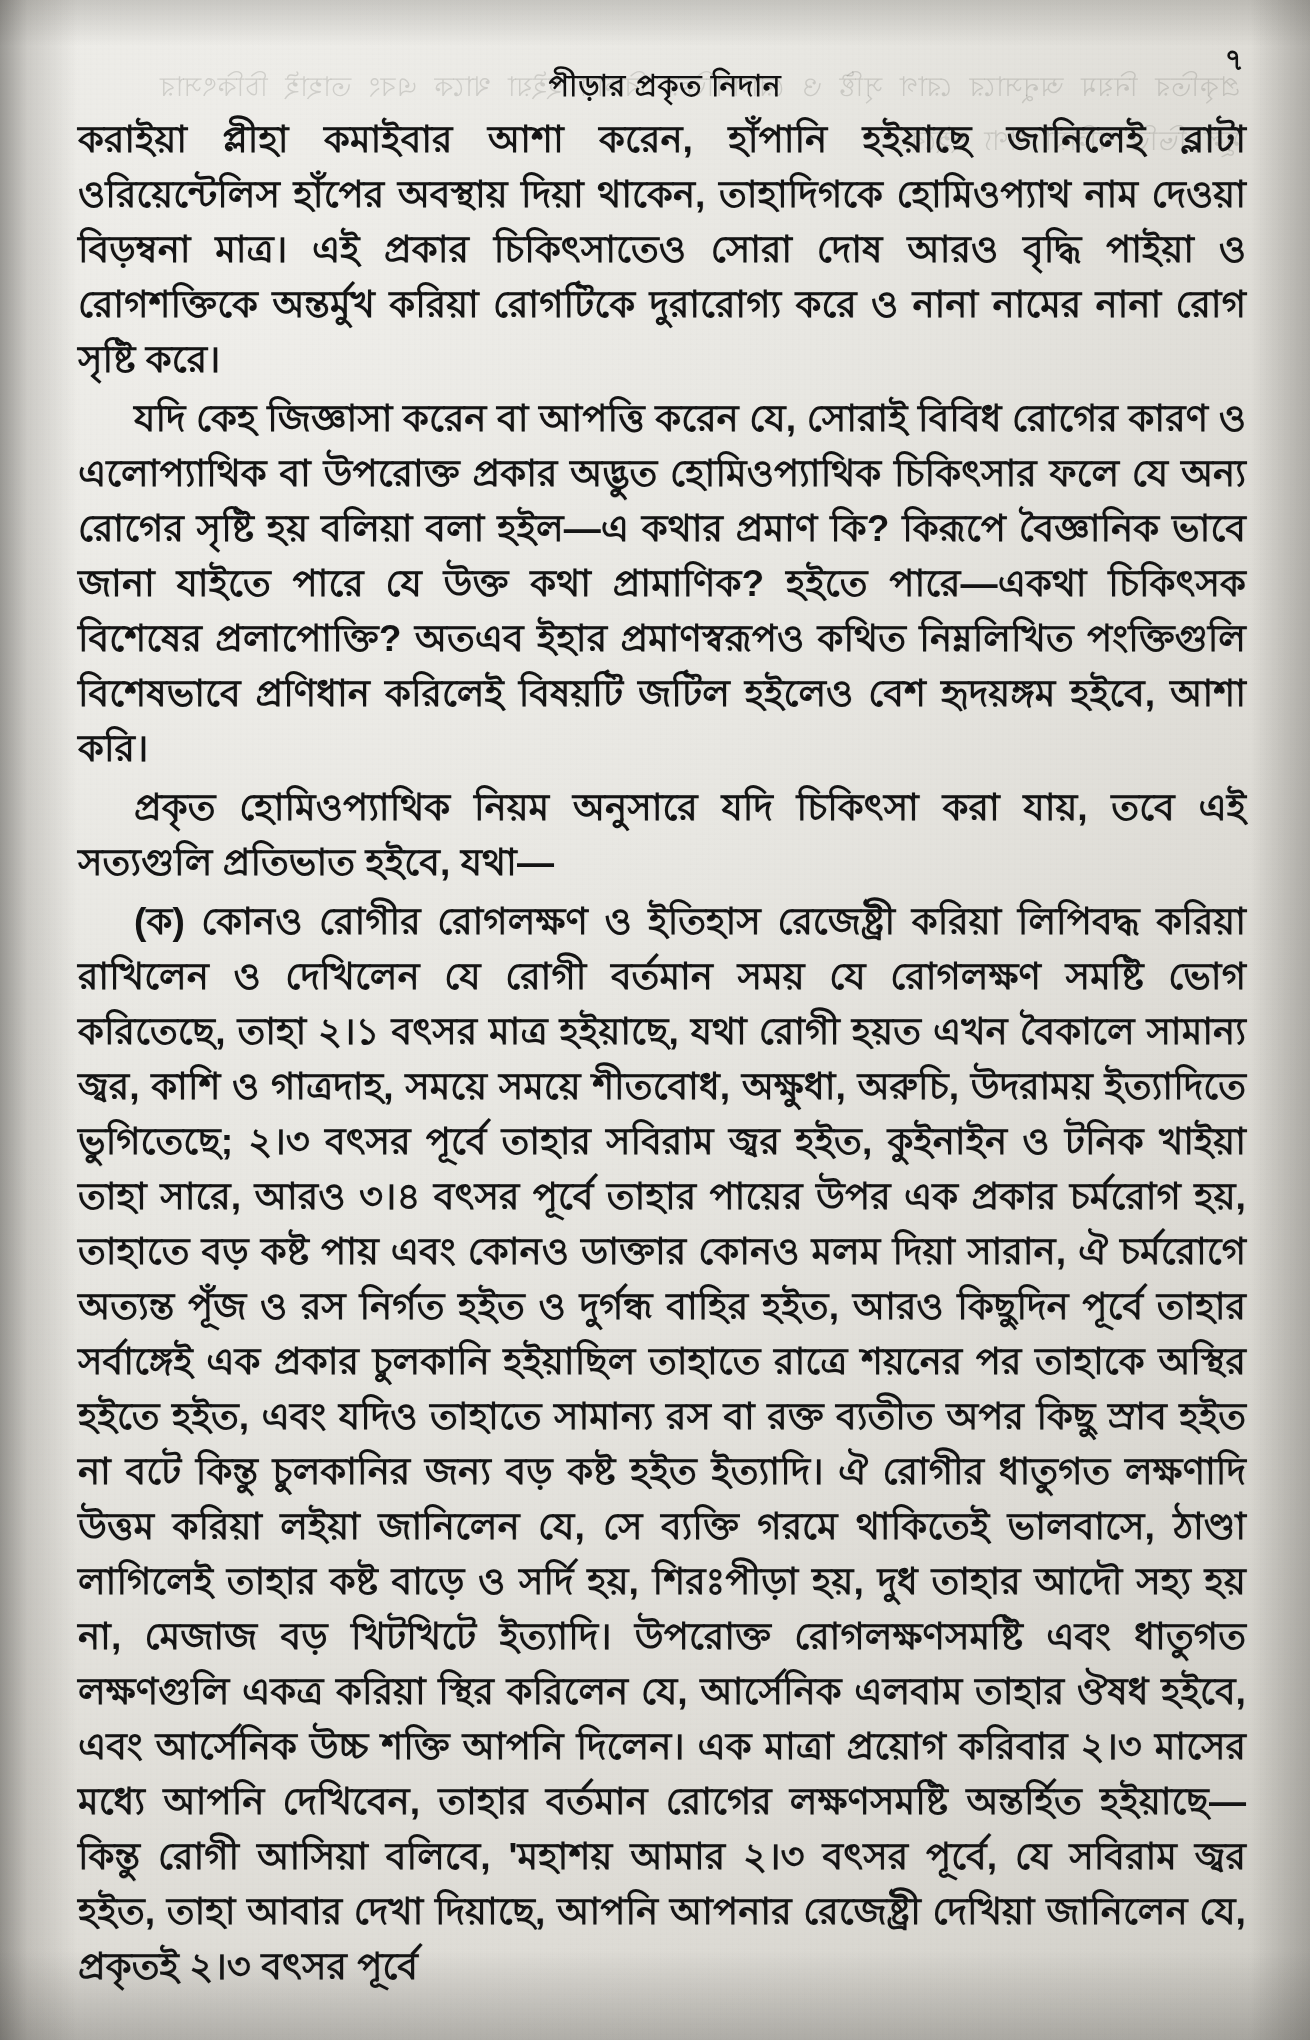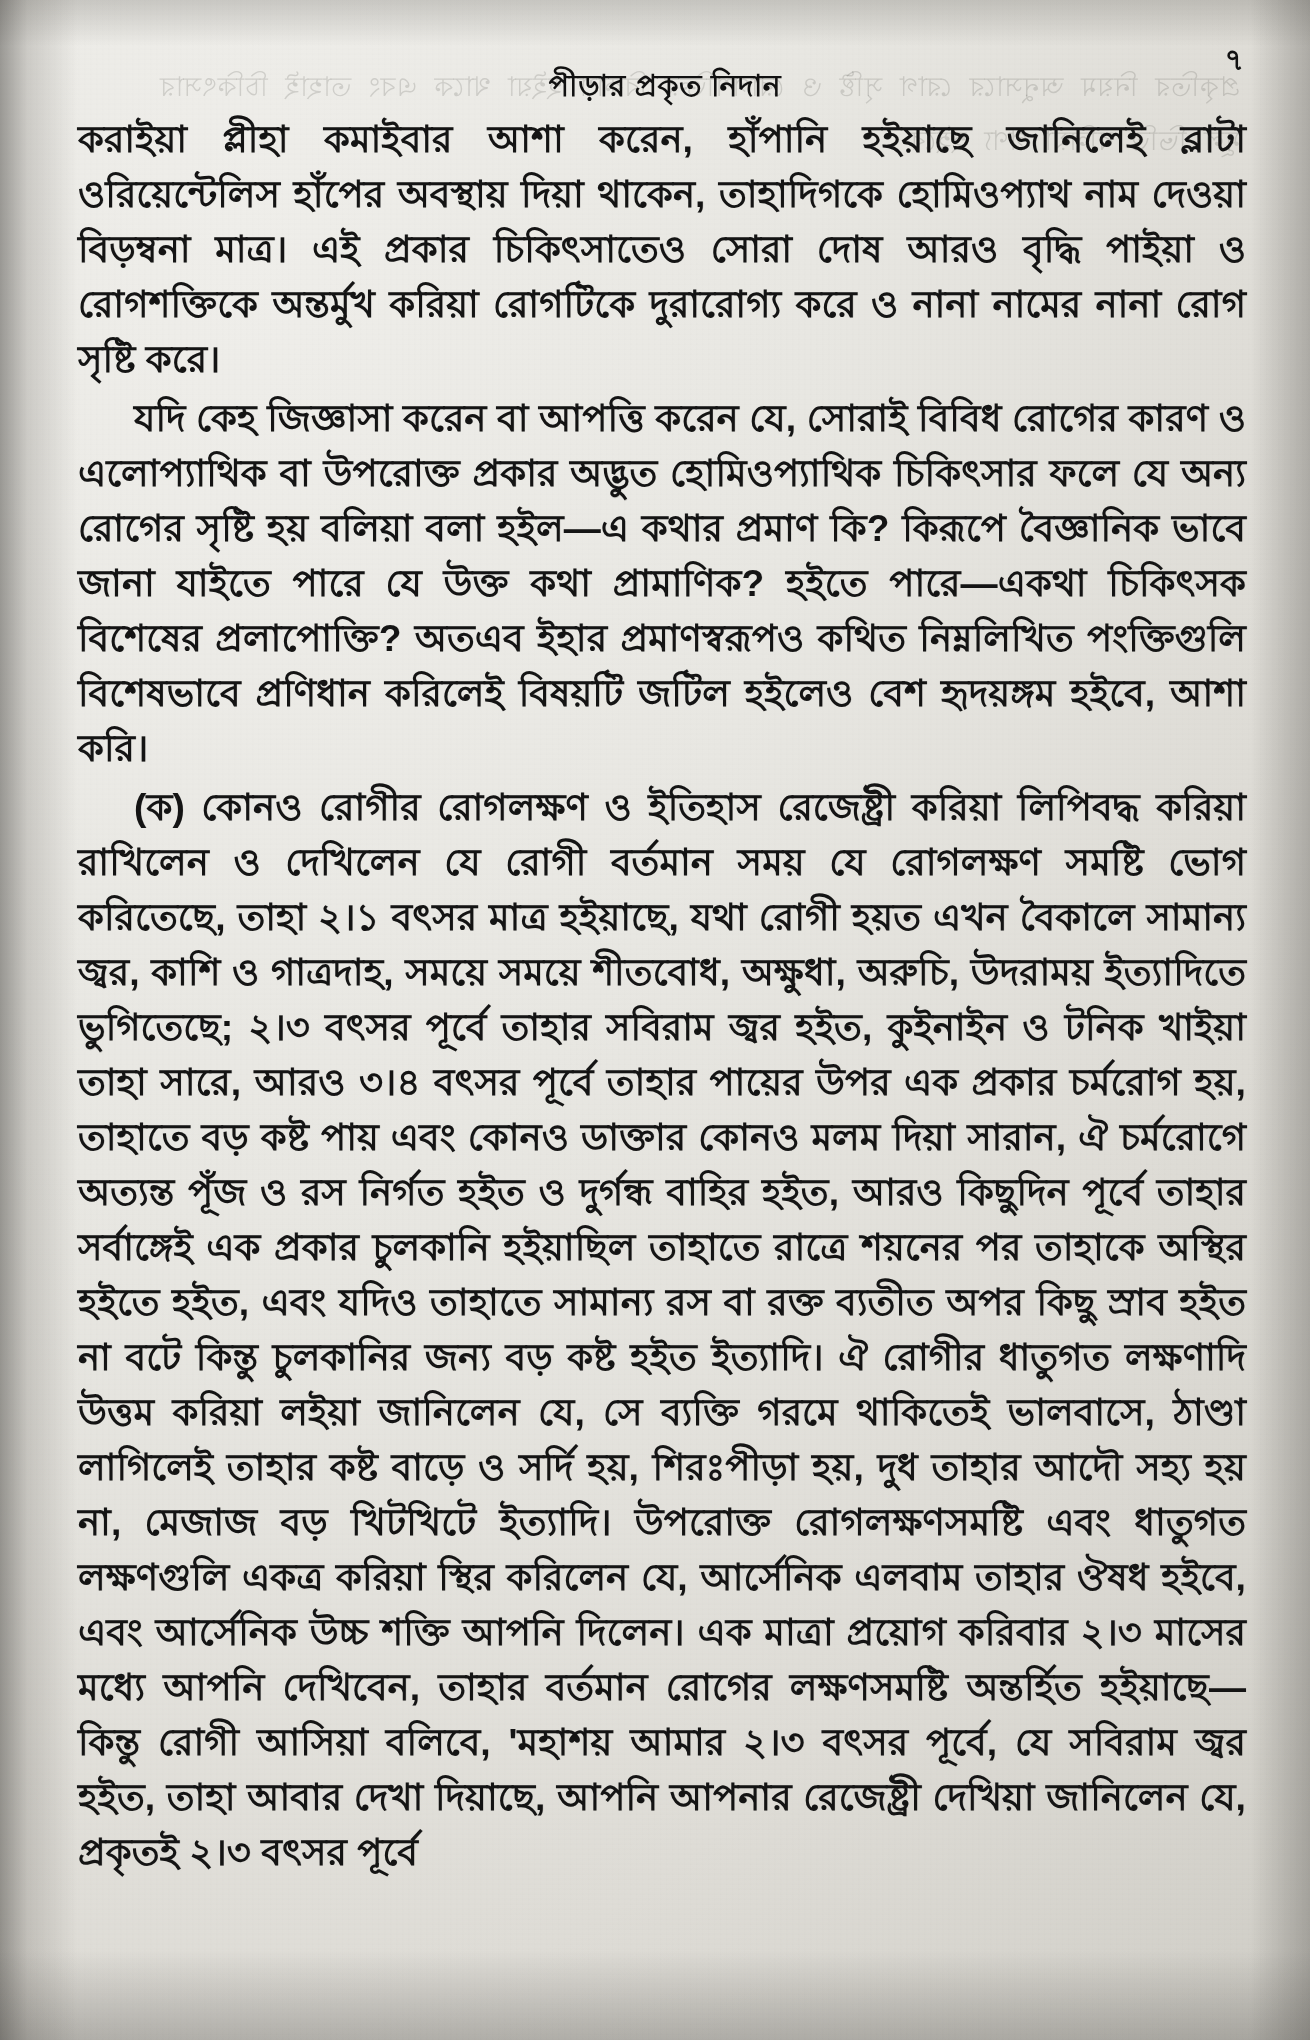--- a/index.html
+++ b/index.html
@@ -143,16 +143,17 @@
   <div class="bottom-shadow"></div>
 
   <div class="header">
     <div class="header-title">পীড়ার প্রকৃত নিদান</div>
     <div class="page-number">৭</div>
   </div>
 
   <div class="body-text">
     <p class="para no-indent">করাইয়া প্লীহা কমাইবার আশা করেন, হাঁপানি হইয়াছে জানিলেই ব্লাটা ওরিয়েন্টেলিস হাঁপের অবস্থায় দিয়া থাকেন, তাহাদিগকে হোমিওপ্যাথ নাম দেওয়া বিড়ম্বনা মাত্র। এই প্রকার চিকিৎসাতেও সোরা দোষ আরও বৃদ্ধি পাইয়া ও রোগশক্তিকে অন্তর্মুখ করিয়া রোগটিকে দুরারোগ্য করে ও নানা নামের নানা রোগ সৃষ্টি করে।</p>
     <p class="para">যদি কেহ জিজ্ঞাসা করেন বা আপত্তি করেন যে, সোরাই বিবিধ রোগের কারণ ও এলোপ্যাথিক বা উপরোক্ত প্রকার অদ্ভুত হোমিওপ্যাথিক চিকিৎসার ফলে যে অন্য রোগের সৃষ্টি হয় বলিয়া বলা হইল—এ কথার প্রমাণ কি? কিরূপে বৈজ্ঞানিক ভাবে জানা যাইতে পারে যে উক্ত কথা প্রামাণিক? হইতে পারে—একথা চিকিৎসক বিশেষের প্রলাপোক্তি? অতএব ইহার প্রমাণস্বরূপও কথিত নিম্নলিখিত পংক্তিগুলি বিশেষভাবে প্রণিধান করিলেই বিষয়টি জটিল হইলেও বেশ হৃদয়ঙ্গম হইবে, আশা করি।</p>
+    <p class="para">প্রকৃত হোমিওপ্যাথিক নিয়ম অনুসারে যদি চিকিৎসা করা যায়, তবে এই সত্যগুলি প্রতিভাত হইবে, যথা—</p>
     <p class="para">(ক) কোনও রোগীর রোগলক্ষণ ও ইতিহাস রেজেষ্ট্রী করিয়া লিপিবদ্ধ করিয়া রাখিলেন ও দেখিলেন যে রোগী বর্তমান সময় যে রোগলক্ষণ সমষ্টি ভোগ করিতেছে, তাহা ২।১ বৎসর মাত্র হইয়াছে, যথা রোগী হয়ত এখন বৈকালে সামান্য জ্বর, কাশি ও গাত্রদাহ, সময়ে সময়ে শীতবোধ, অক্ষুধা, অরুচি, উদরাময় ইত্যাদিতে ভুগিতেছে; ২।৩ বৎসর পূর্বে তাহার সবিরাম জ্বর হইত, কুইনাইন ও টনিক খাইয়া তাহা সারে, আরও ৩।৪ বৎসর পূর্বে তাহার পায়ের উপর এক প্রকার চর্মরোগ হয়, তাহাতে বড় কষ্ট পায় এবং কোনও ডাক্তার কোনও মলম দিয়া সারান, ঐ চর্মরোগে অত্যন্ত পূঁজ ও রস নির্গত হইত ও দুর্গন্ধ বাহির হইত, আরও কিছুদিন পূর্বে তাহার সর্বাঙ্গেই এক প্রকার চুলকানি হইয়াছিল তাহাতে রাত্রে শয়নের পর তাহাকে অস্থির হইতে হইত, এবং যদিও তাহাতে সামান্য রস বা রক্ত ব্যতীত অপর কিছু স্রাব হইত না বটে কিন্তু চুলকানির জন্য বড় কষ্ট হইত ইত্যাদি। ঐ রোগীর ধাতুগত লক্ষণাদি উত্তম করিয়া লইয়া জানিলেন যে, সে ব্যক্তি গরমে থাকিতেই ভালবাসে, ঠাণ্ডা লাগিলেই তাহার কষ্ট বাড়ে ও সর্দি হয়, শিরঃপীড়া হয়, দুধ তাহার আদৌ সহ্য হয় না, মেজাজ বড় খিটখিটে ইত্যাদি। উপরোক্ত রোগলক্ষণসমষ্টি এবং ধাতুগত লক্ষণগুলি একত্র করিয়া স্থির করিলেন যে, আর্সেনিক এলবাম তাহার ঔষধ হইবে, এবং আর্সেনিক উচ্চ শক্তি আপনি দিলেন। এক মাত্রা প্রয়োগ করিবার ২।৩ মাসের মধ্যে আপনি দেখিবেন, তাহার বর্তমান রোগের লক্ষণসমষ্টি অন্তর্হিত হইয়াছে—কিন্তু রোগী আসিয়া বলিবে, 'মহাশয় আমার ২।৩ বৎসর পূর্বে, যে সবিরাম জ্বর হইত, তাহা আবার দেখা দিয়াছে, আপনি আপনার রেজেষ্ট্রী দেখিয়া জানিলেন যে, প্রকৃতই ২।৩ বৎসর পূর্বে</p>
   </div>
 
 </div>
 
 </body></html>

